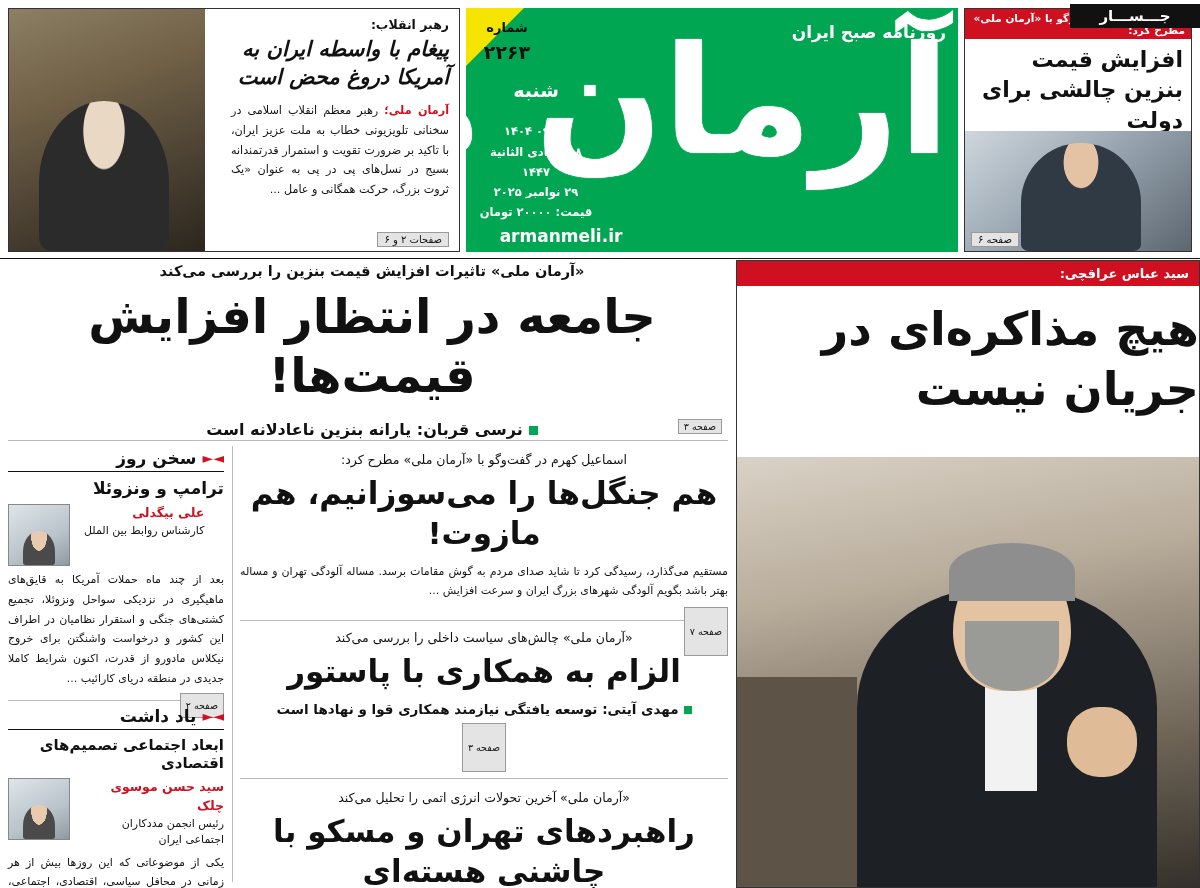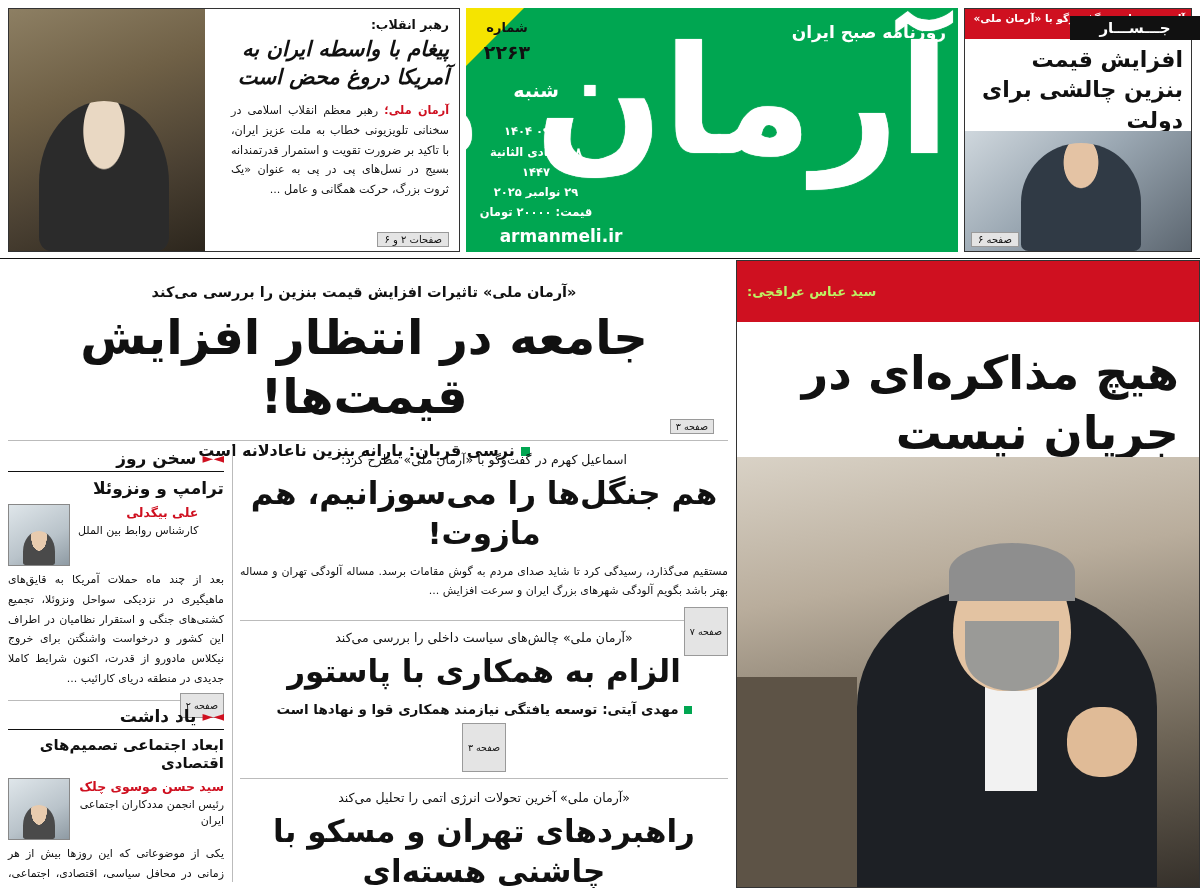--- a/index.html
+++ b/index.html
@@ -103,31 +103,31 @@
     content:"";position:absolute;left:56px;bottom:0;width:120px;height:108px;
     background:radial-gradient(ellipse at 50% 18%,#e4c3a4 0 20%,#303a45 21% 100%);
     border-radius:50% 50% 6% 6%/55% 55% 6% 6%;
   }
   .box-benzin .pagetag2{
     position:absolute;left:6px;bottom:4px;background:#e4e4e4;border:1px solid #9a9a9a;
     font-size:10px;padding:1px 6px;z-index:3;
   }
   
   .ribbon{
-    position:absolute;right:0;top:16px;width:130px;height:24px;background:#111;color:#fff;
+    position:absolute;right:0;top:4px;width:130px;height:24px;background:#111;color:#fff;
     font-size:15px;font-weight:bold;text-align:center;line-height:24px;letter-spacing:6px;
     z-index:6;
   }
 
   
   .leadrule{position:absolute;left:0;top:258px;width:1200px;height:1px;background:#111;}
 
   .lead{
-    position:absolute;left:0;top:260px;width:728px;height:170px;box-sizing:border-box;
-    padding:24px 14px 0 14px;
+    position:absolute;left:8px;top:260px;width:728px;height:170px;box-sizing:border-box;
+    padding:3px 14px 0 14px;
   }
   .lead .over{font-size:14.5px;text-align:center;font-weight:bold;margin-bottom:8px;}
   .lead .big{
     font-size:48px;font-weight:bold;text-align:center;line-height:1.22;letter-spacing:-1px;
   }
   .lead .sub{
     font-size:16px;text-align:center;margin-top:16px;font-weight:bold;
   }
   .lead .sub .sq{display:inline-block;width:9px;height:9px;background:#00a651;margin-left:6px;}
   .lead .pg{position:absolute;right:14px;bottom:-4px;font-size:9.5px;background:#e4e4e4;border:1px solid #9a9a9a;padding:1px 5px;}
@@ -138,21 +138,21 @@
   
   .col-op{position:absolute;left:8px;top:448px;width:216px;}
   .op-head{
     display:flex;align-items:center;justify-content:flex-start;gap:6px;
     border-bottom:1px solid #111;padding-bottom:3px;margin-bottom:6px;
   }
   .op-head .t{font-size:17px;font-weight:bold;}
   .op-head .dots{font-size:14px;color:#cf1020;}
   .op-title{font-size:17px;font-weight:bold;text-align:right;margin:4px 0 6px 0;}
   .op-author{
-    display:flex;flex-direction:row-reverse;gap:8px;align-items:flex-start;margin-bottom:4px;
+    display:flex;flex-direction:row-reverse;gap:14px;align-items:flex-start;margin-bottom:4px;
   }
   .op-ava{
     width:60px;height:60px;border:1px solid #888;flex:none;
     background:linear-gradient(150deg,#dfe6ea 0%,#b9c3ca 60%,#8e9aa3 100%);position:relative;overflow:hidden;
   }
   .op-ava:after{
     content:"";position:absolute;left:14px;bottom:0;width:32px;height:34px;
     background:radial-gradient(ellipse at 50% 18%,#e8cbae 0 34%,#4a4a4a 35% 100%);
     border-radius:50% 50% 8% 8%/60% 60% 8% 8%;
   }
@@ -170,26 +170,25 @@
   .st-cols{display:flex;flex-direction:row-reverse;gap:14px;margin-top:8px;}
   .st-cols .c{flex:1;font-size:11px;line-height:1.8;text-align:justify;}
   .st-pg{font-size:9.5px;background:#e4e4e4;border:1px solid #9a9a9a;padding:18px 5px;display:inline-block;margin-top:6px;}
 
   
   .bigright{
     position:absolute;left:736px;top:260px;width:464px;height:628px;
     border:1px solid #333;box-sizing:border-box;background:#fff;overflow:hidden;
   }
   .bigright .redbar{
-    background:#cf1020;color:#bef264;font-size:13px;font-weight:bold;padding:23px 10px;text-align:left;
+    background:#cf1020;color:#ffffff;font-size:13px;font-weight:bold;padding:5px 10px;text-align:right;
   }
   .bigright .hl{
-    font-size:46px;font-weight:bold;text-align:right;line-height:1.3;padding:14px 20px 0 16px;
+    font-size:46px;font-weight:bold;text-align:right;line-height:1.3;padding:14px 0 0 16px;
     letter-spacing:-1px;
-    margin-top:8px;
   }
   .bigright .photo{
     position:absolute;left:0;bottom:0;width:462px;height:430px;
     background:linear-gradient(170deg,#d9d2c6 0%,#b9ad9c 30%,#6d6456 70%,#35302a 100%);
   }
   .bigright .photo .suit{
     position:absolute;left:120px;bottom:0;width:300px;height:300px;background:#1d2025;
     border-radius:46% 46% 0 0/40% 40% 0 0;
   }
   .bigright .photo .head{

